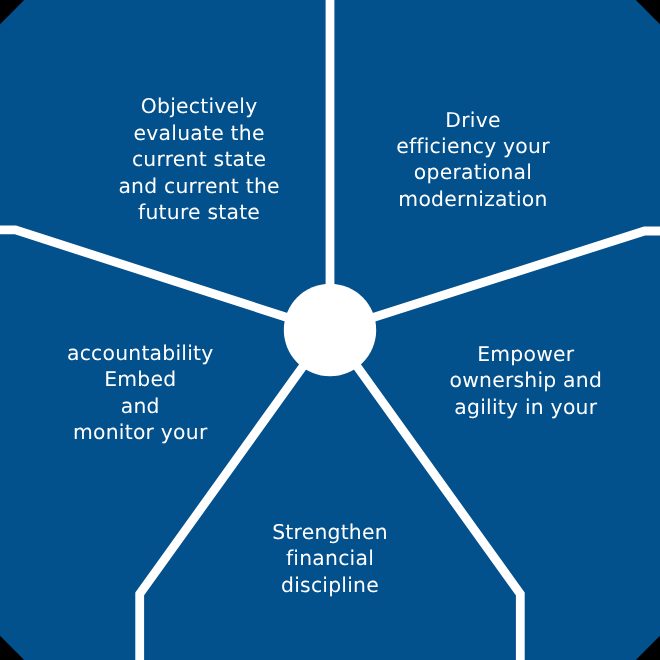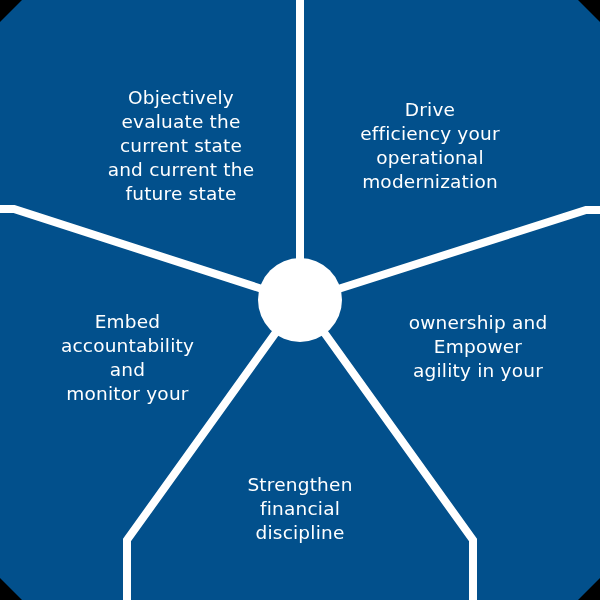--- a/index.html
+++ b/index.html
@@ -51,30 +51,30 @@
   </div>
 
   <div class="label" id="seg-top-right">
     <span>Drive</span>
     <span>efficiency your</span>
     <span>operational</span>
     <span>modernization</span>
   </div>
 
   <div class="label" id="seg-right">
+    <span>Empower</span>
     <span>ownership and</span>
-    <span>Empower</span>
     <span>agility in your</span>
   </div>
 
   <div class="label" id="seg-bottom">
     <span>Strengthen</span>
     <span>financial</span>
     <span>discipline</span>
   </div>
 
   <div class="label" id="seg-left">
+    <span>accountability</span>
     <span>Embed</span>
-    <span>accountability</span>
     <span>and</span>
     <span>monitor your</span>
   </div>
 </div>
 
 </body></html>

